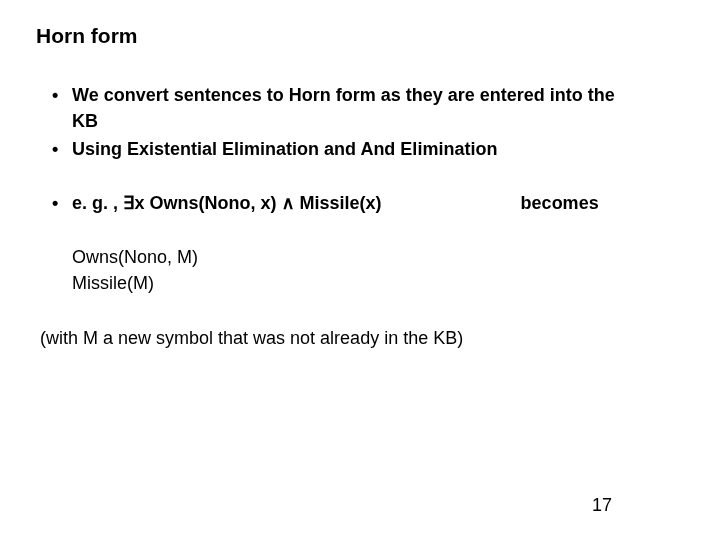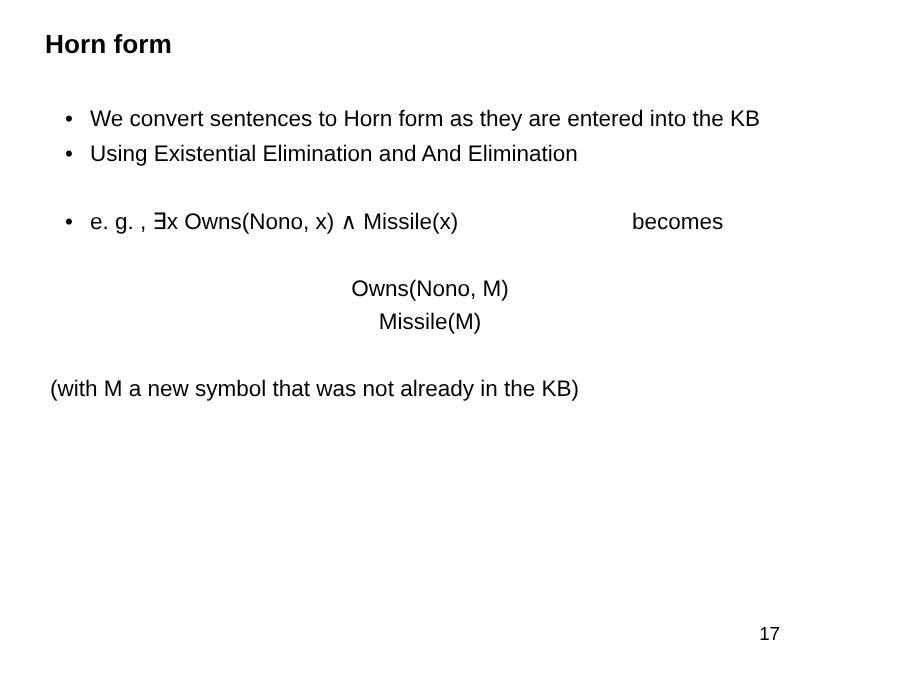--- a/index.html
+++ b/index.html
@@ -21,20 +21,21 @@
   }
   .title {
     font-size: 21px;
     font-weight: bold;
     margin: 0 0 34px 8px;
   }
   ul.bullets {
     list-style: none;
     margin: 0;
     padding: 0 0 0 24px;
+    font-weight: bold;
   }
   ul.bullets li {
     position: relative;
     font-size: 18px;
     line-height: 1.45;
     padding-left: 20px;
     margin-bottom: 2px;
   }
   ul.bullets li::before {
     content: "•";
@@ -43,39 +44,38 @@
     top: 0;
   }
   .gap-before { margin-top: 28px; }
   .no-bullet {
     font-size: 18px;
     line-height: 1.45;
     margin-left: 44px;
   }
   .block-indent {
     margin-top: 28px;
-    text-align: center;
   }
   .plain {
     font-size: 18px;
     line-height: 1.45;
     margin: 28px 0 0 12px;
   }
   .eg-line {
     display: flex;
     align-items: center;
   }
   .eg-left { flex: 0 0 auto; }
   .eg-spacer { flex: 0 0 100px; }
   .eg-right { flex: 0 0 auto; padding-left: 39px; }
   .page-num {
     position: absolute;
-    right: 20px;
+    right: 32px;
     bottom: 24px;
-    font-size: 15px;
+    font-size: 18px;
     color: #000000;
   }
 </style>
 </head>
 <body>
 
 <div class="slide">
 
   <h1 class="title">Horn form</h1>
 

